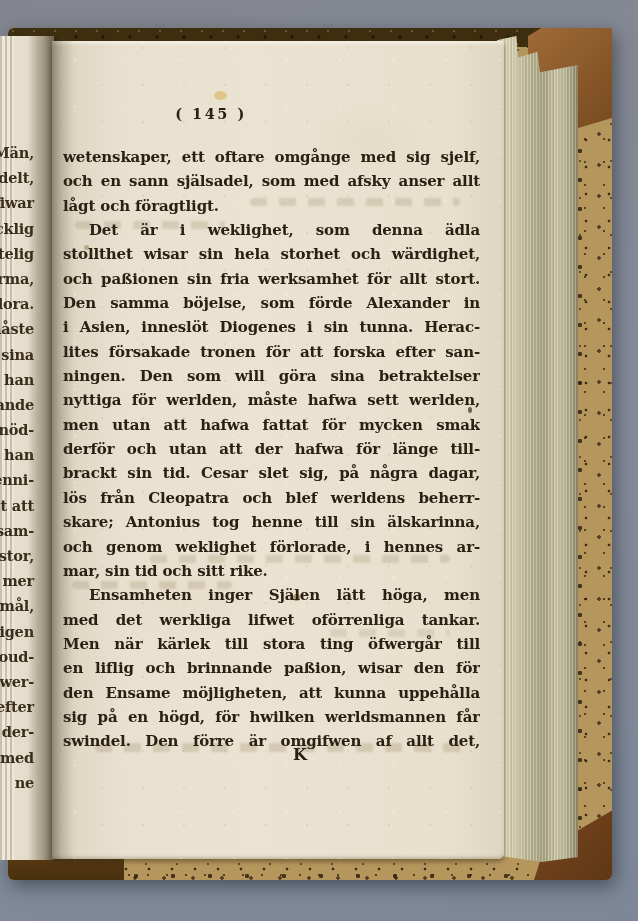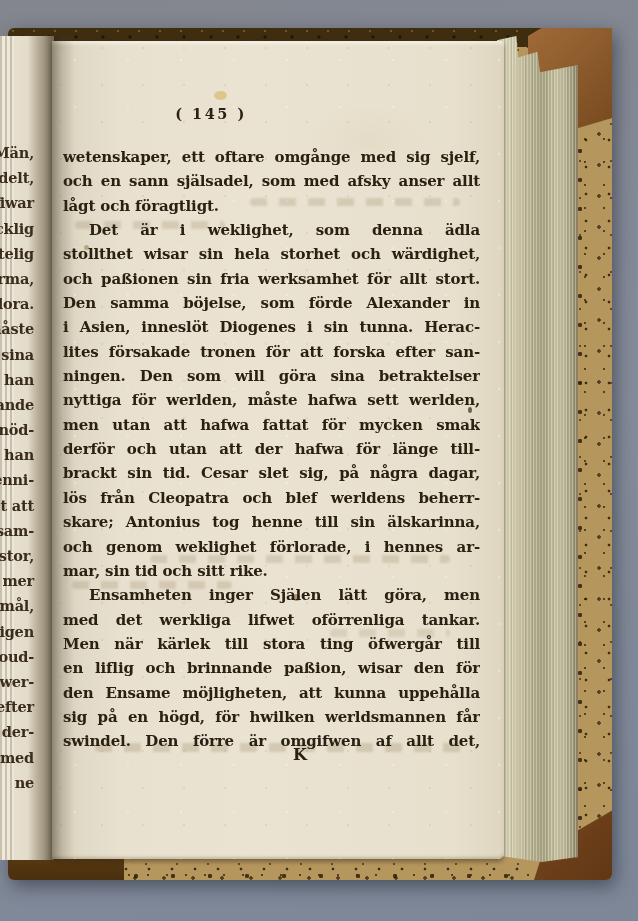--- a/index.html
+++ b/index.html
@@ -161,21 +161,21 @@
         <div class="line">lites försakade tronen för att forska efter san-</div>
         <div class="line">ningen. Den som will göra sina betraktelser</div>
         <div class="line">nyttiga för werlden, måste hafwa sett werlden,</div>
         <div class="line">men utan att hafwa fattat för mycken smak</div>
         <div class="line">derför och utan att der hafwa för länge till-</div>
         <div class="line">brackt sin tid. Cesar slet sig, på några dagar,</div>
         <div class="line">lös från Cleopatra och blef werldens beherr-</div>
         <div class="line">skare; Antonius tog henne till sin älskarinna,</div>
         <div class="line">och genom weklighet förlorade, i hennes ar-</div>
         <div class="line short">mar, sin tid och sitt rike.</div>
-        <div class="line indent">Ensamheten inger Själen lätt göra, men</div>
+        <div class="line indent">Ensamheten inger Själen lätt höga, men</div>
         <div class="line">med det werkliga lifwet oförrenliga tankar.</div>
         <div class="line">Men när kärlek till stora ting öfwergår till</div>
         <div class="line">en liflig och brinnande paßion, wisar den för</div>
         <div class="line">den Ensame möjligheten, att kunna uppehålla</div>
         <div class="line">sig på en högd, för hwilken werldsmannen får</div>
         <div class="line">swindel. Den förre är omgifwen af allt det,</div>
     </div>
     <div class="signature">K</div>
   </div>
 

